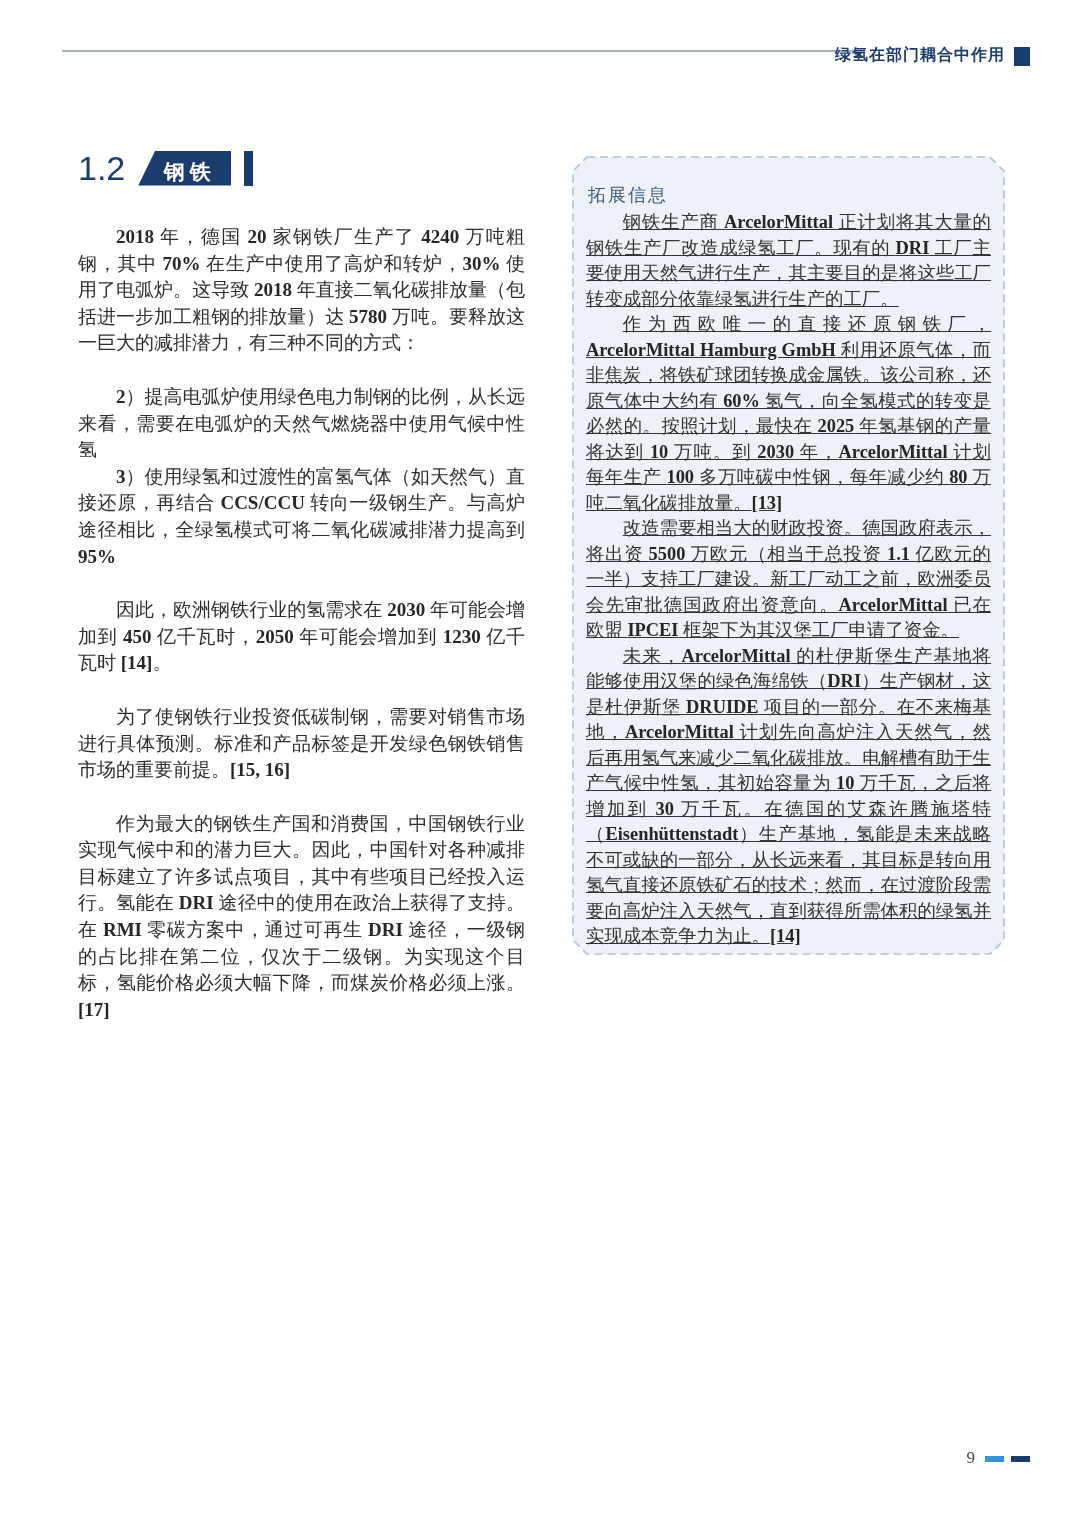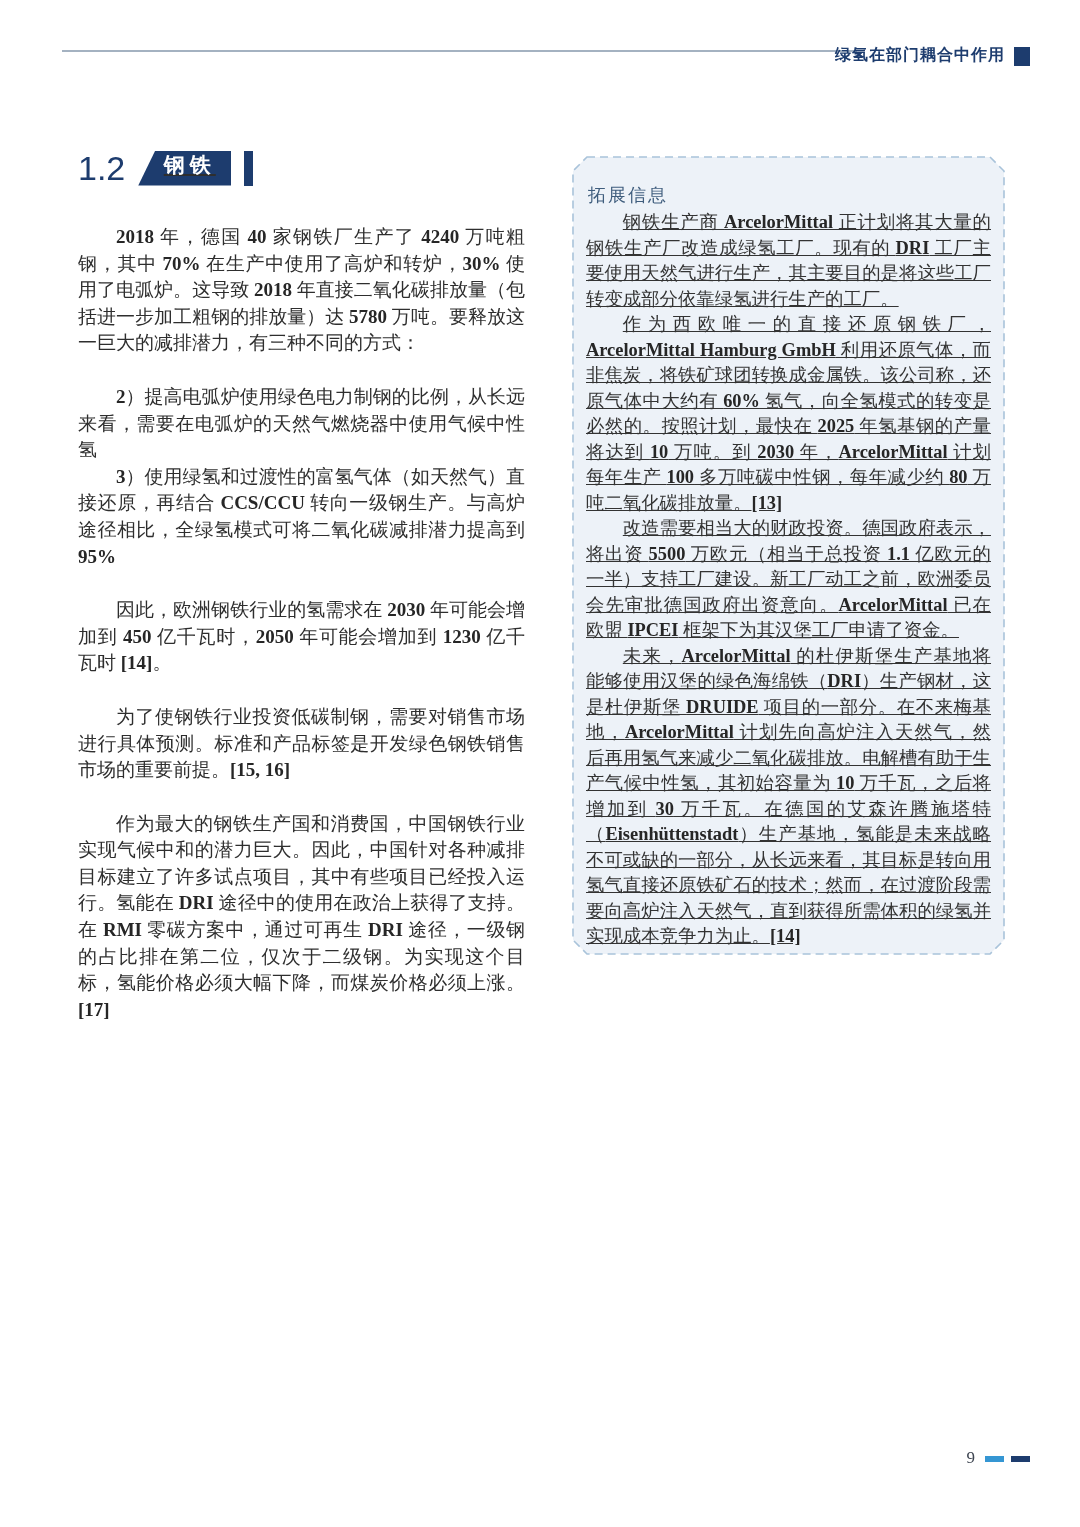--- a/index.html
+++ b/index.html
@@ -30,21 +30,21 @@
     position:absolute;left:78px;top:150px;
     display:flex;align-items:center;gap:13px;
     font-family:"Liberation Sans","DejaVu Sans",sans-serif;
   }
   .section-number{
     font-size:34px;font-weight:normal;color:#1d3c6e;line-height:36px;
   }
   .section-badge{
     width:93px;height:35px;background:#1d3c6e;
     clip-path:polygon(17px 0,100% 0,100% 100%,0 100%);
-    display:flex;align-items:flex-start;justify-content:center;text-decoration:underline;
+    display:flex;align-items:flex-end;justify-content:center;
   }
   .section-badge span{
     color:#ffffff;font-size:21px;font-weight:bold;letter-spacing:5px;
     padding-left:10px;
   }
   .section-bar{
     width:9px;height:35px;background:#1d3c6e;display:inline-block;
   }
   
   .col-left{
@@ -92,21 +92,21 @@
 
 <div class="section-heading">
   <span class="section-number">1.2</span>
   <span class="section-badge">
     <span>钢铁</span>
   </span>
   <span class="section-bar"></span>
 </div>
 
 <div class="col-left">
-  <p><b>2018</b> 年，德国 <b>40</b> 家钢铁厂生产了 <b>4240</b> 万吨粗钢，其中 <b>70%</b> 在生产中使用了高炉和转炉，<b>30%</b> 使用了电弧炉。这导致 <b>2018</b> 年直接二氧化碳排放量（包括进一步加工粗钢的排放量）达 <b>5780</b> 万吨。要释放这一巨大的减排潜力，有三种不同的方式：</p>
+  <p><b>2018</b> 年，德国 <b>20</b> 家钢铁厂生产了 <b>4240</b> 万吨粗钢，其中 <b>70%</b> 在生产中使用了高炉和转炉，<b>30%</b> 使用了电弧炉。这导致 <b>2018</b> 年直接二氧化碳排放量（包括进一步加工粗钢的排放量）达 <b>5780</b> 万吨。要释放这一巨大的减排潜力，有三种不同的方式：</p>
   <p class="tight"><b>2</b>）提高电弧炉使用绿色电力制钢的比例，从长远来看，需要在电弧炉的天然气燃烧器中使用气候中性氢</p>
   <p><b>3</b>）使用绿氢和过渡性的富氢气体（如天然气）直接还原，再结合 <b>CCS/CCU</b> 转向一级钢生产。与高炉途径相比，全绿氢模式可将二氧化碳减排潜力提高到 <b>95%</b></p>
   <p>因此，欧洲钢铁行业的氢需求在 <b>2030</b> 年可能会增加到 <b>450</b> 亿千瓦时，<b>2050</b> 年可能会增加到 <b>1230</b> 亿千瓦时 <b>[14]</b>。</p>
   <p>为了使钢铁行业投资低碳制钢，需要对销售市场进行具体预测。标准和产品标签是开发绿色钢铁销售市场的重要前提。<b>[15, 16]</b></p>
   <p>作为最大的钢铁生产国和消费国，中国钢铁行业实现气候中和的潜力巨大。因此，中国针对各种减排目标建立了许多试点项目，其中有些项目已经投入运行。氢能在 <b>DRI</b> 途径中的使用在政治上获得了支持。在 <b>RMI</b> 零碳方案中，通过可再生 <b>DRI</b> 途径，一级钢的占比排在第二位，仅次于二级钢。为实现这个目标，氢能价格必须大幅下降，而煤炭价格必须上涨。<b>[17]</b></p>
 </div>
 
 <div class="info-box">
   <svg class="box-frame" width="433" height="799">
     <path d="M15 1 H418 L432 15 V784 L418 798 H15 L1 784 V15 Z" fill="#edf2f8" stroke="#a9c3da" stroke-width="1.6" stroke-dasharray="8 5"></path>

